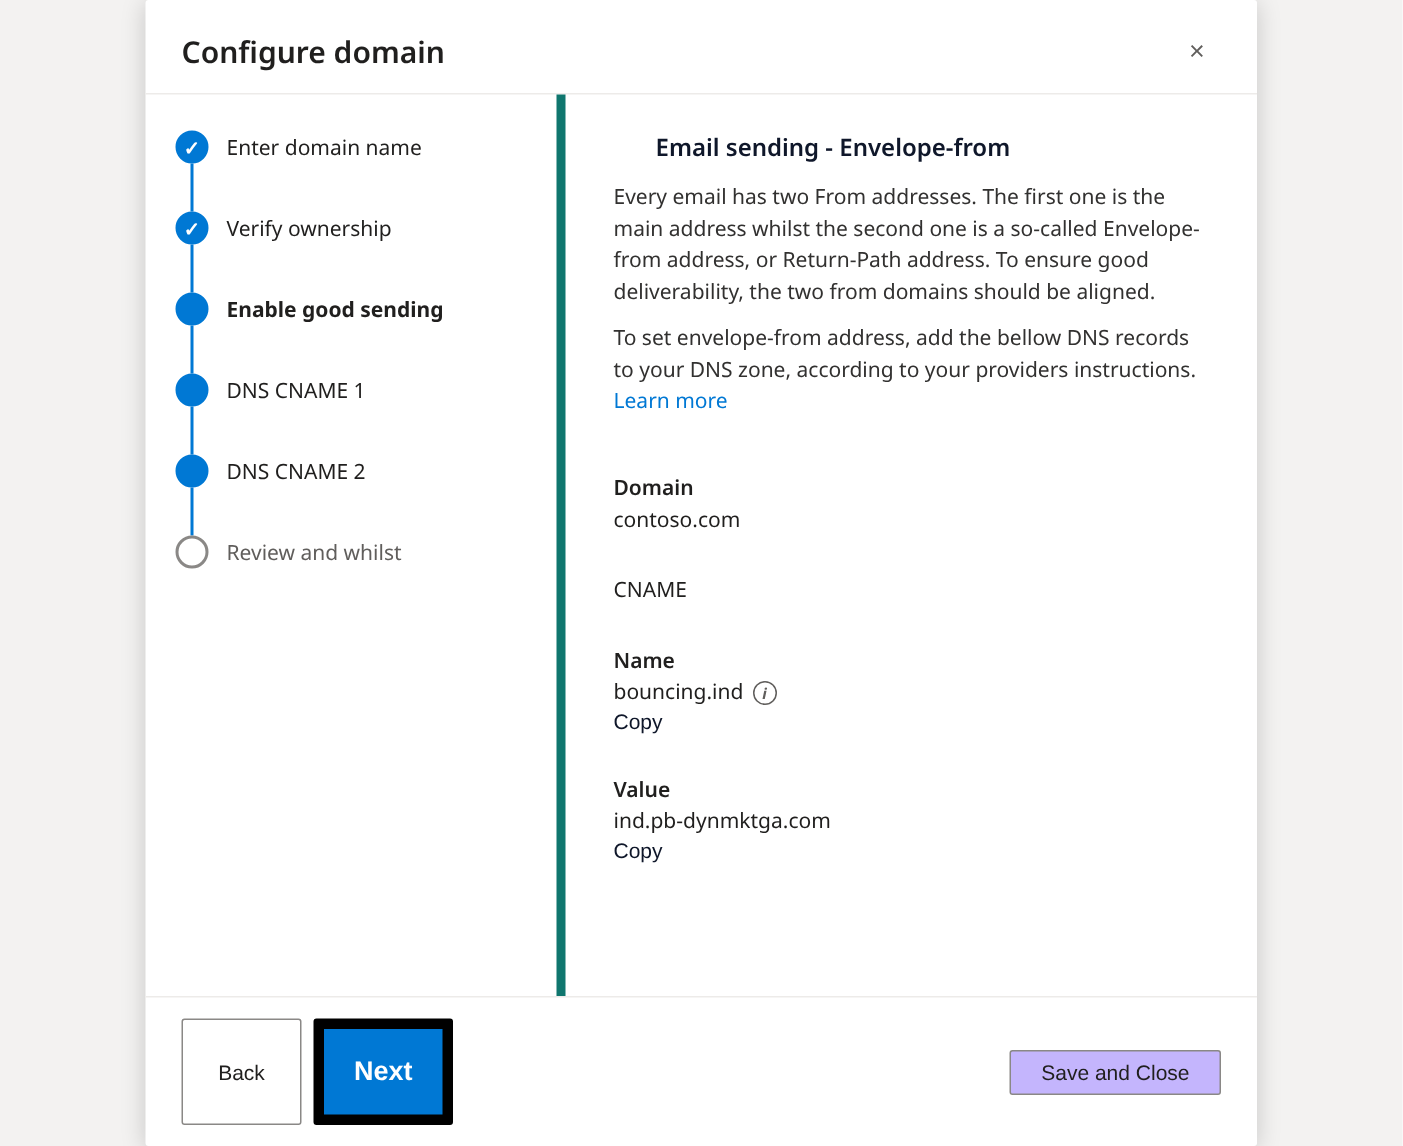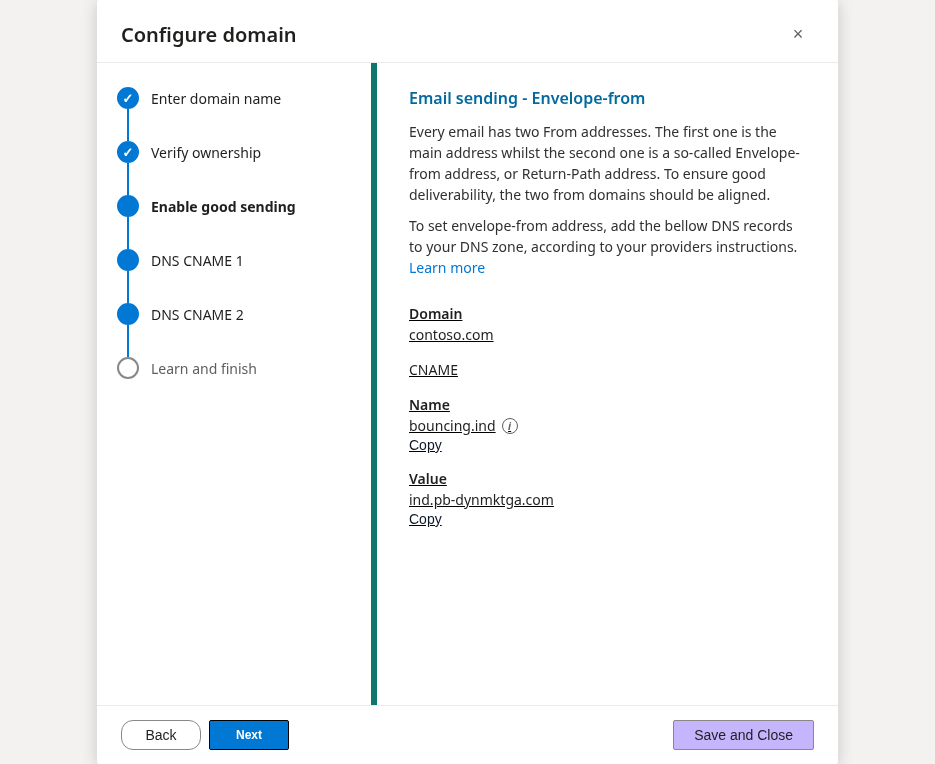--- a/index.html
+++ b/index.html
@@ -123,36 +123,36 @@
     .content-area {
       flex: 1;
       padding: 24px 32px;
       overflow-y: auto;
       display: flex;
       flex-direction: column;
     }
     .content-title {
       font-size: 16px;
       font-weight: 600;
-      color: #0369a1;
+      color: #0f172a;
       margin-bottom: 12px;
+      margin-left: 28px;
     }
     .content-desc {
       font-size: 14px;
       color: #323130;
       line-height: 1.5;
       margin-bottom: 10px;
     }
     .content-desc a {
       color: #0078d4;
       text-decoration: none;
     }
     .field-block {
-      margin-top: 16px;
-      text-decoration: underline;
+      margin-top: 28px;
     }
     .field-label {
       font-size: 14px;
       font-weight: 600;
       color: #201f1e;
       margin-bottom: 2px;
     }
     .field-value {
       font-size: 14px;
       color: #201f1e;
@@ -197,29 +197,29 @@
       display: flex;
       gap: 8px;
     }
     .btn-back {
       background: #fff;
       border: 1px solid #8a8886;
       color: #201f1e;
       padding: 6px 21px;
       font-size: 14px;
       cursor: pointer;
-      border-radius: 12px;
+      border-radius: 2px;
       min-width: 80px;
     }
     .btn-next {
       background: #0078d4;
-      border: 1px solid #000000;
+      border: 7px solid #000000;
       color: #fff;
-      padding: 6px 20px;
-      font-size: 12px;
+      padding: 18px 20px;
+      font-size: 18px;
       cursor: pointer;
       border-radius: 2px;
       font-weight: 600;
       min-width: 80px;
     }
     .btn-save-close {
       background: #c4b5fd;
       border: 1px solid #8a8886;
       color: #201f1e;
       padding: 6px 20px;
@@ -291,21 +291,21 @@
           <div class="step-line"></div>
         </div>
         <div class="step-label">DNS CNAME 2</div>
       </div>
 
 
       <div class="step-item">
         <div class="step-connector-wrap">
           <div class="step-circle inactive"></div>
         </div>
-        <div class="step-label inactive">Learn and finish</div>
+        <div class="step-label inactive">Review and whilst</div>
       </div>
 
     </div>
 
     <div class="content-area">
       <div class="content-title">Email sending - Envelope-from</div>
       <p class="content-desc">Every email has two From addresses. The first one is the main address whilst the second one is a so-called Envelope-from address, or Return-Path address. To ensure good deliverability, the two from domains should be aligned.</p>
       <p class="content-desc">
         <span>To set envelope-from address, add the bellow DNS records to your DNS zone, according to your providers instructions.</span>
         <a href="#">Learn more</a>

